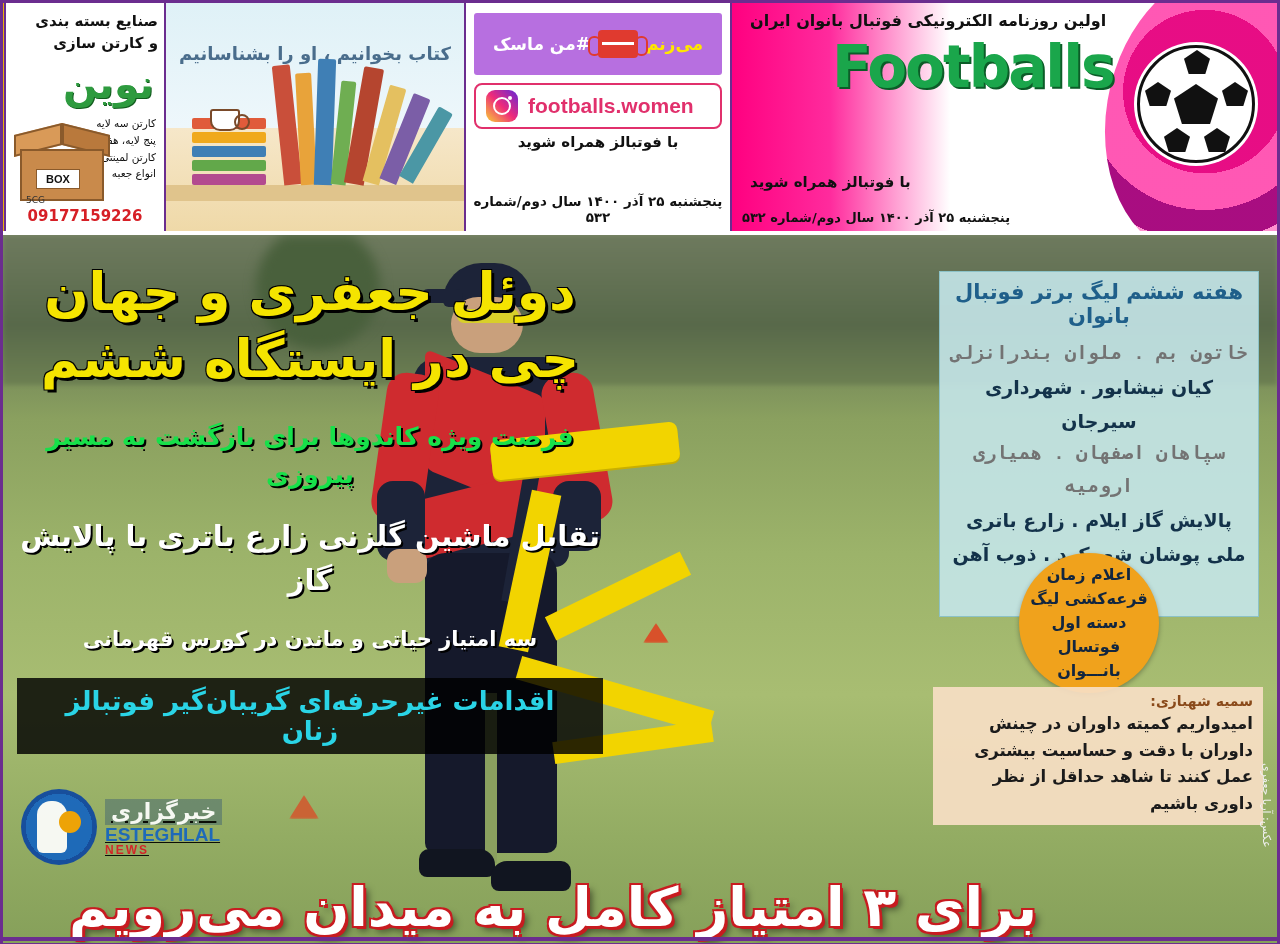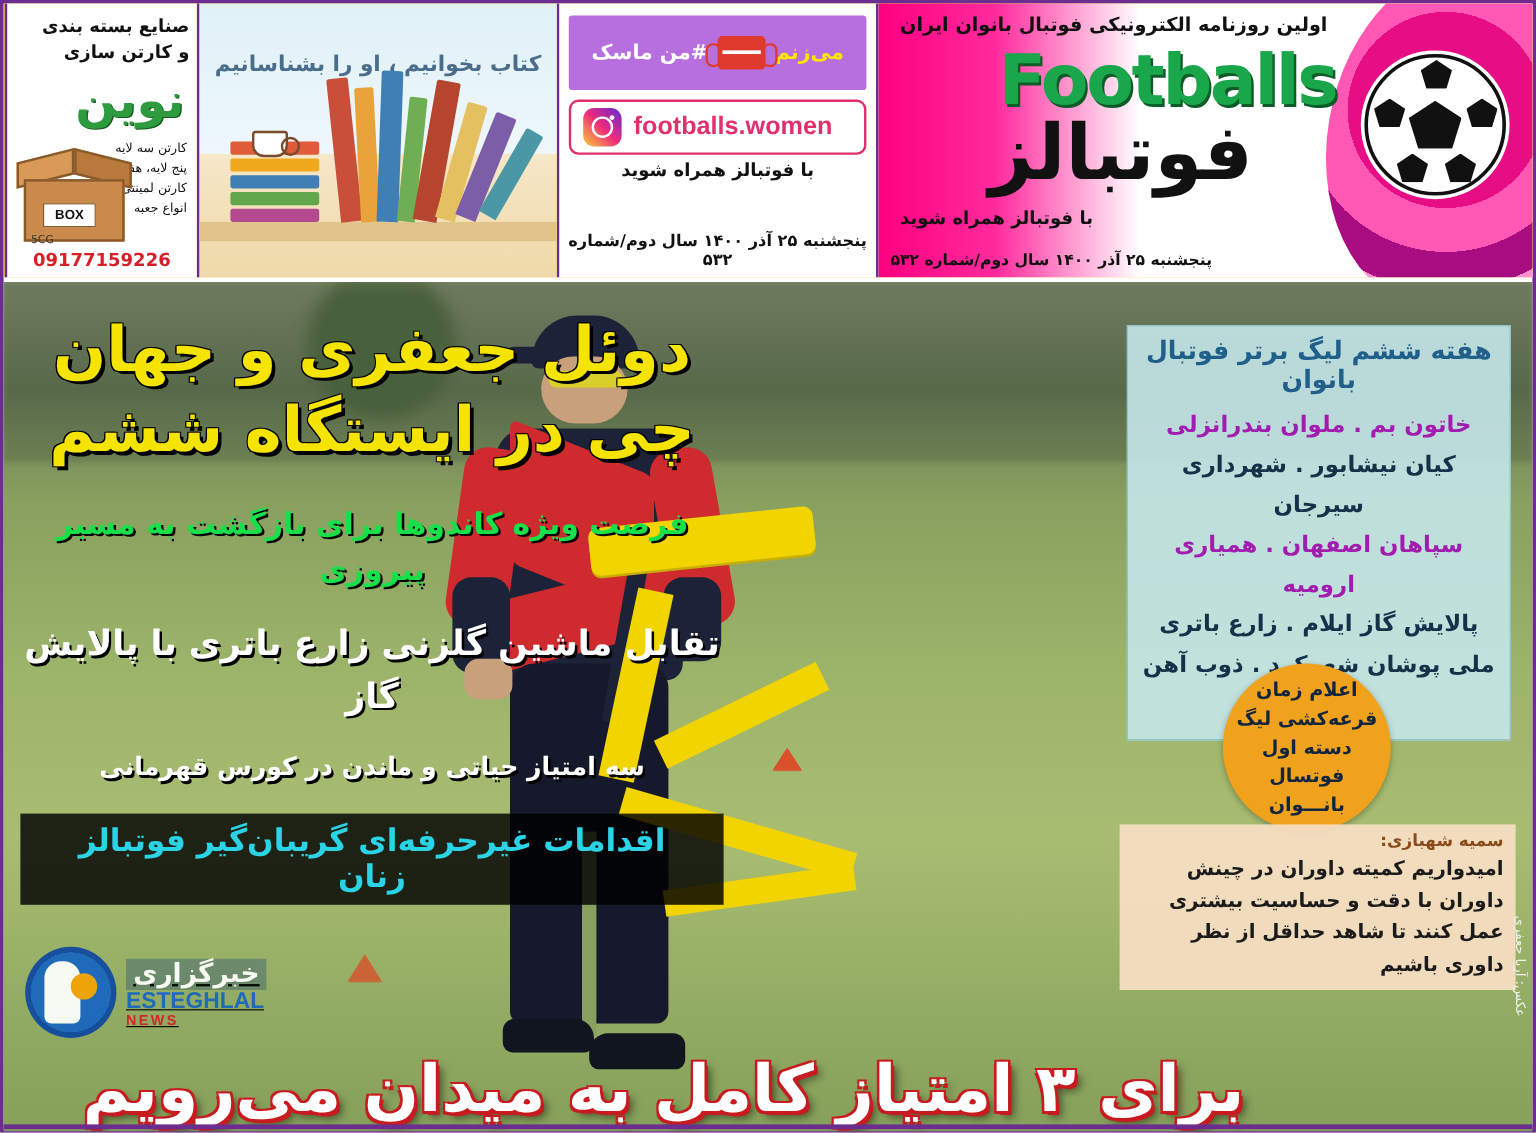--- a/index.html
+++ b/index.html
@@ -302,21 +302,21 @@
     border: 1px solid #8cc2c7;
     padding: 8px 10px 12px 10px;
     text-align: center;
   }
   .leaguebox h3 {
     margin: 0 0 10px 0; font-size: 21px; color: #1f5f8a; font-weight: bold;
   }
   .leaguebox .row {
     font-size: 19px; line-height: 1.75; font-weight: bold; color: #13324a;
   }
-  .leaguebox .row.alt { color: #a21caf; }
+  .leaguebox .row.alt { color: #737373; font-family: Liberation Mono, monospace; }
 
   
   .circlenote {
     position: absolute; top: 318px; right: 118px;
     width: 140px; height: 140px; border-radius: 50%;
     background: #f0a21c;
     display: flex; flex-direction: column; align-items: center; justify-content: center;
     color: #12263f; font-weight: bold; font-size: 16px; line-height: 1.5;
     text-align: center; box-shadow: 0 2px 5px rgba(0,0,0,.3);
   }
@@ -485,21 +485,20 @@
       <div class="mh-swirl"></div>
       <div class="mh-ball">
         <span class="p1"></span>
           <span class="p2"></span>
           <span class="p3"></span>
           <span class="p4"></span>
           <span class="p5"></span>
       </div>
       <div class="mh-tagline">اولین روزنامه الکترونیکی فوتبال بانوان ایران</div>
       <div class="mh-title-lat">Footballs</div>
-      <div class="mh-title-fa">فوتبالز</div>
       <div class="mh-sub">با فوتبالز همراه شوید</div>
       <div class="mh-issue">پنجشنبه ۲۵ آذر ۱۴۰۰ سال دوم/شماره ۵۳۲</div>
     </div>
   </div>
 
   <div class="main">
 
     <div class="photo">
       <div class="blur-top"></div>
       <div class="tree"></div>

